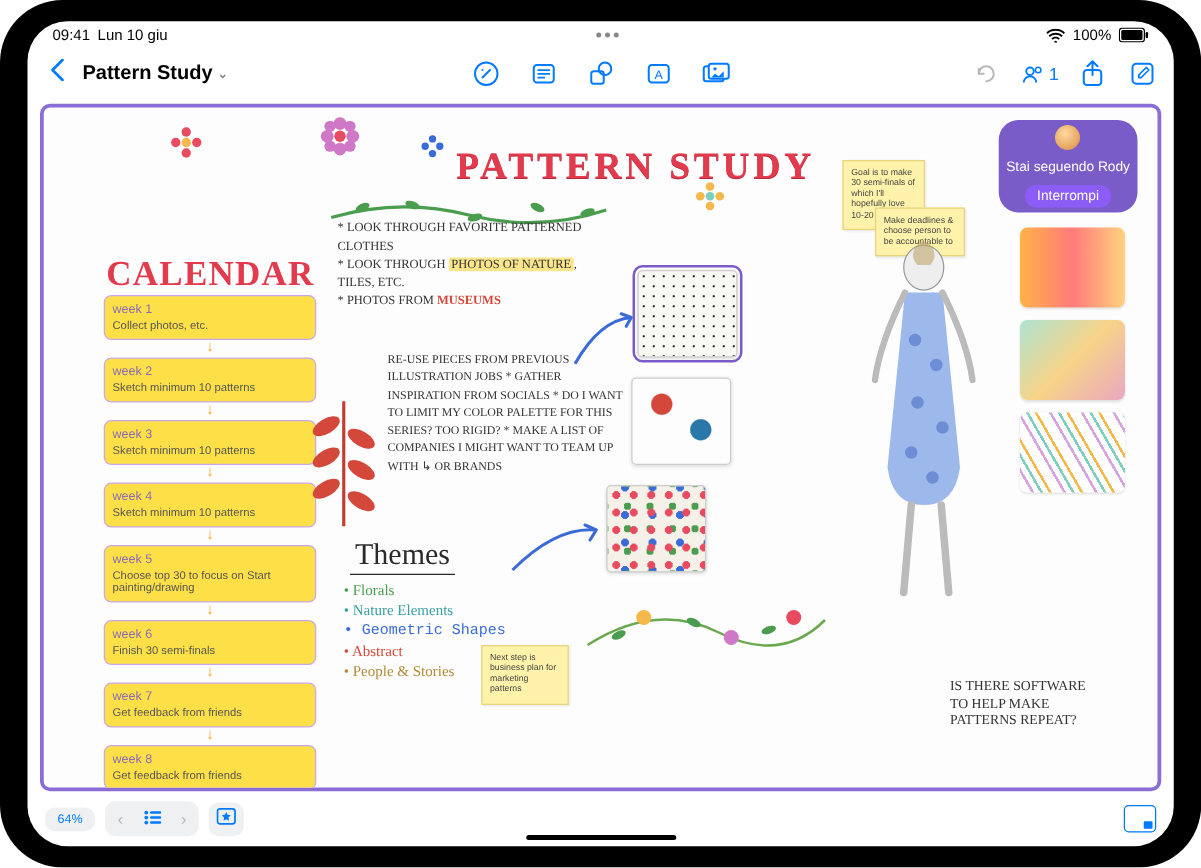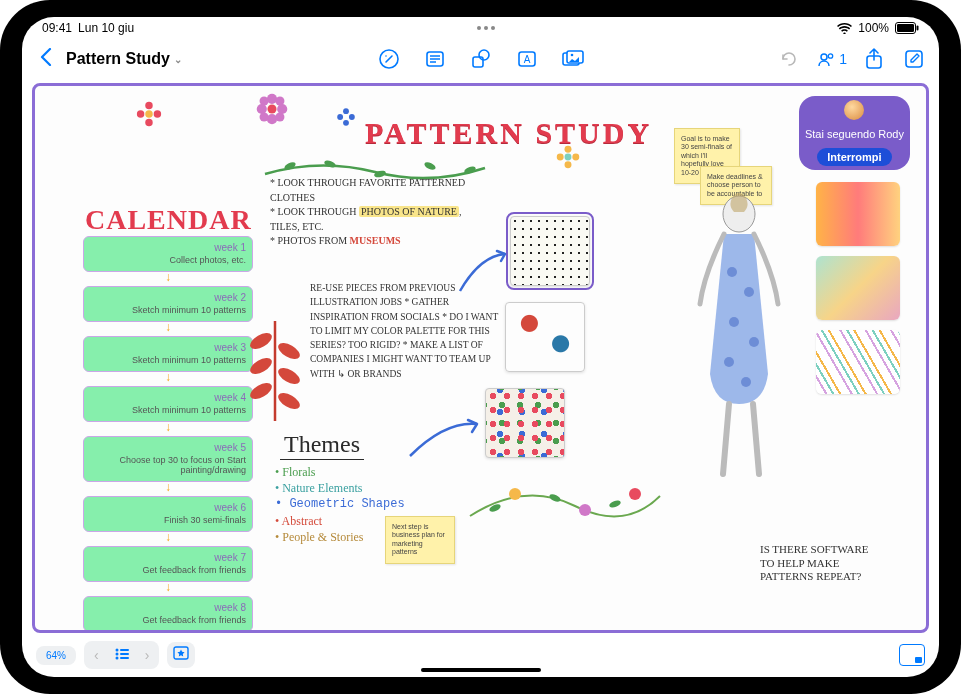--- a/index.html
+++ b/index.html
@@ -81,21 +81,21 @@
     color:#fff;
     border-radius:16px;
     padding:4px 6px 4px 6px;
     font-size:11px;
     display:flex;
     align-items:center;
     gap:8px;
     flex-direction:column;
   }
   .follow-pill .avatar { width:20px;height:20px;border-radius:50%;background:radial-gradient(circle at 40% 35%, #ffd9a0, #d98a40);}
-  .follow-pill .stop { background:#1d4ed8; border-radius:12px; padding:3px 10px; font-weight:700;}
+  .follow-pill .stop { background:#8b5cf6; border-radius:12px; padding:3px 10px; font-weight:400;}
 
   
   .main-title {
     position:absolute; top:30px; left:330px;
     font-family:"Comic Sans MS","Marker Felt",cursive;
     font-size:30px; font-weight:700;
     letter-spacing:3px;
     color:#e23b4e;
     text-shadow: 0 1px 0 #b52a3b;
   }
@@ -103,27 +103,27 @@
   
   .cal-head {
     position:absolute; top:118px; left:50px;
     font-family:"Brush Script MT",cursive;
     font-size:28px; color:#e23b4e; font-weight:600;
     letter-spacing:1px;
   }
   .cal-col { position:absolute; top:150px; left:48px; width:170px; }
   .week-box {
     border:1px solid #caa7e8;
-    background:#86efac;
+    background:#fde047;
     border-radius:6px;
     padding:5px 6px 6px;
     margin-bottom:14px;
     font-size:9px;
     color:#555;
-    text-align:right;
+    text-align:left;
     position:relative;
   }
   .week-box .wk-title { color:#8a6bb8; font-size:10px; margin-bottom:2px; font-weight:500;}
   .week-box::after {
     content:"↓";
     color:#f5a623;
     position:absolute;
     bottom:-13px; left:50%; transform:translateX(-50%);
     font-size:12px;
     font-weight:bold;

